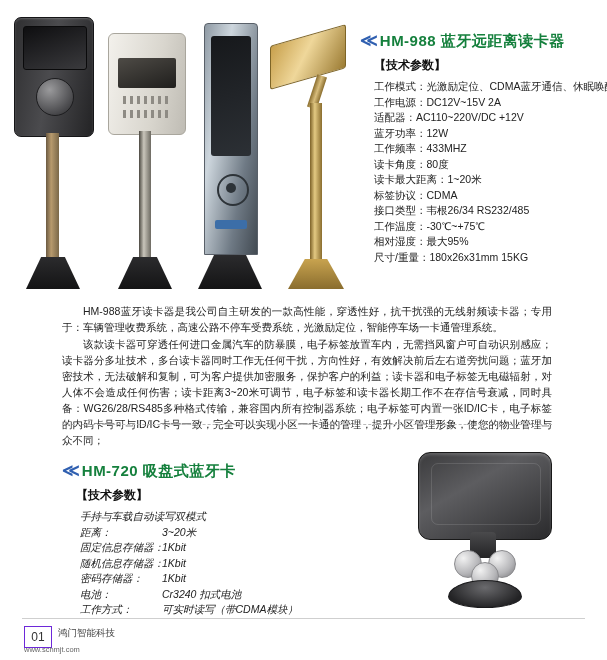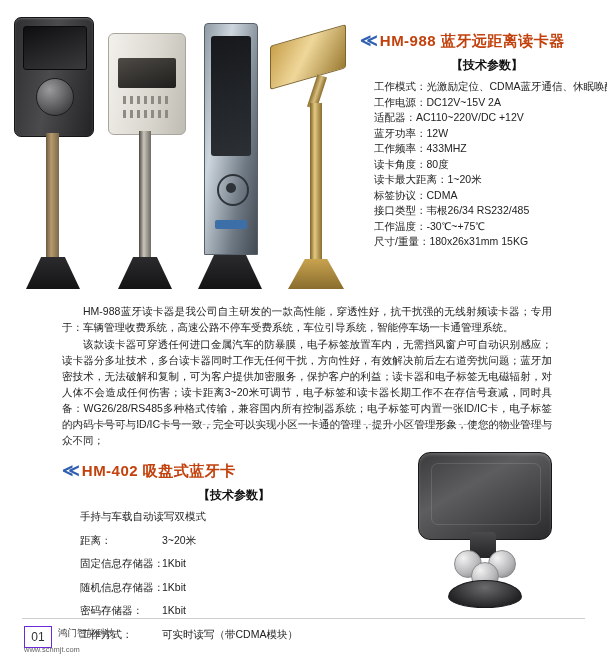--- a/index.html
+++ b/index.html
@@ -187,42 +187,41 @@
   .chev {
     color: #2f5fb0;
     font-size: 17px;
     font-weight: bold;
     letter-spacing: -2px;
     line-height: 1;
   }
   .prod-title {
     font-size: 15px;
     font-weight: bold;
-    color: #c2410c;
+    color: #15803d;
     letter-spacing: .5px;
   }
   .params-label {
     font-size: 12px;
     font-weight: bold;
     color: #111;
     margin: 2px 0 5px 14px;
-    text-align: center;
   }
   .spec-list {
     margin: 0; padding: 0; list-style: none;
   }
   .spec-list li {
     font-size: 10.5px;
     line-height: 15.5px;
     color: #222;
     white-space: nowrap;
   }
   #spec1 .spec-list li { padding-left: 14px; }
-  #spec2 .spec-list li { padding-left: 18px; }
-  #spec2 .spec-list li .k { display: inline-block; width: 82px; margin-top: 8px; }
+  #spec2 .spec-list li { padding-left: 18px; font-style: italic; }
+  #spec2 .spec-list li .k { display: inline-block; width: 82px; }
 
   
   .desc {
     position: absolute;
     left: 62px;
     top: 303px;
     width: 490px;
     font-size: 10.5px;
     line-height: 16px;
     color: #222;
@@ -370,43 +369,45 @@
       <li>工作模式：光激励定位、CDMA蓝牙通信、休眠唤醒</li>
       <li>工作电源：DC12V~15V   2A</li>
       <li>适配器：AC110~220V/DC +12V</li>
       <li>蓝牙功率：12W</li>
       <li>工作频率：433MHZ</li>
       <li>读卡角度：80度</li>
       <li>读卡最大距离：1~20米</li>
       <li>标签协议：CDMA</li>
       <li>接口类型：韦根26/34  RS232/485</li>
       <li>工作温度：-30℃~+75℃</li>
+      <li>相对湿度：最大95%</li>
       <li>尺寸/重量：180x26x31mm  15KG</li>
     </ul>
   </div>
 
   <div class="desc">
-    <p class="indent">HM-988蓝牙读卡器是我公司自主研发的一款高性能，穿透性好，抗干扰强的无线射频读卡器；专用于：车辆管理收费系统，高速公路不停车受费系统，车位引导系统，智能停车场一卡通管理系统。</p>
+    <p class="indent">HM-988蓝牙读卡器是我公司自主研发的一款高性能，穿透性好，抗干扰强的无线射频读卡器；专用于：车辆管理收费系统，高速公路不停车受费系统，光激励定位，智能停车场一卡通管理系统。</p>
     <p class="indent">该款读卡器可穿透任何进口金属汽车的防暴膜，电子标签放置车内，无需挡风窗户可自动识别感应；读卡器分多址技术，多台读卡器同时工作无任何干扰，方向性好，有效解决前后左右道旁扰问题；蓝牙加密技术，无法破解和复制，可为客户提供加密服务，保护客户的利益；读卡器和电子标签无电磁辐射，对人体不会造成任何伤害；读卡距离3~20米可调节，电子标签和读卡器长期工作不在存信号衰减，同时具备：WG26/28/RS485多种格式传输，兼容国内所有控制器系统；电子标签可内置一张ID/IC卡，电子标签的内码卡号可与ID/IC卡号一致，完全可以实现小区一卡通的管理，提升小区管理形象，使您的物业管理与众不同；</p>
   </div>
 
   <div class="divider"></div>
 
   <div class="spec-block" id="spec2">
     <div class="title-row">
       <span class="chev">≪</span>
-      <span class="prod-title">HM-402 吸盘式蓝牙卡</span>
+      <span class="prod-title">HM-720 吸盘式蓝牙卡</span>
     </div>
     <div class="params-label">【技术参数】</div>
     <ul class="spec-list">
       <li>手持与车载自动读写双模式</li>
       <li><span class="k">距离：</span><span>3~20米</span></li>
       <li><span class="k">固定信息存储器：</span><span>1Kbit</span></li>
       <li><span class="k">随机信息存储器：</span><span>1Kbit</span></li>
       <li><span class="k">密码存储器：</span><span>1Kbit</span></li>
+      <li><span class="k">电池：</span><span>Cr3240 扣式电池</span></li>
       <li><span class="k">工作方式：</span><span>可实时读写（带CDMA模块）</span></li>
     </ul>
   </div>
 
   <div class="card-photo">
     <div class="body"></div>
     <div class="neck"></div>
     <div class="ball b1"></div>
     <div class="ball b2"></div>
     <div class="ball b3"></div>

